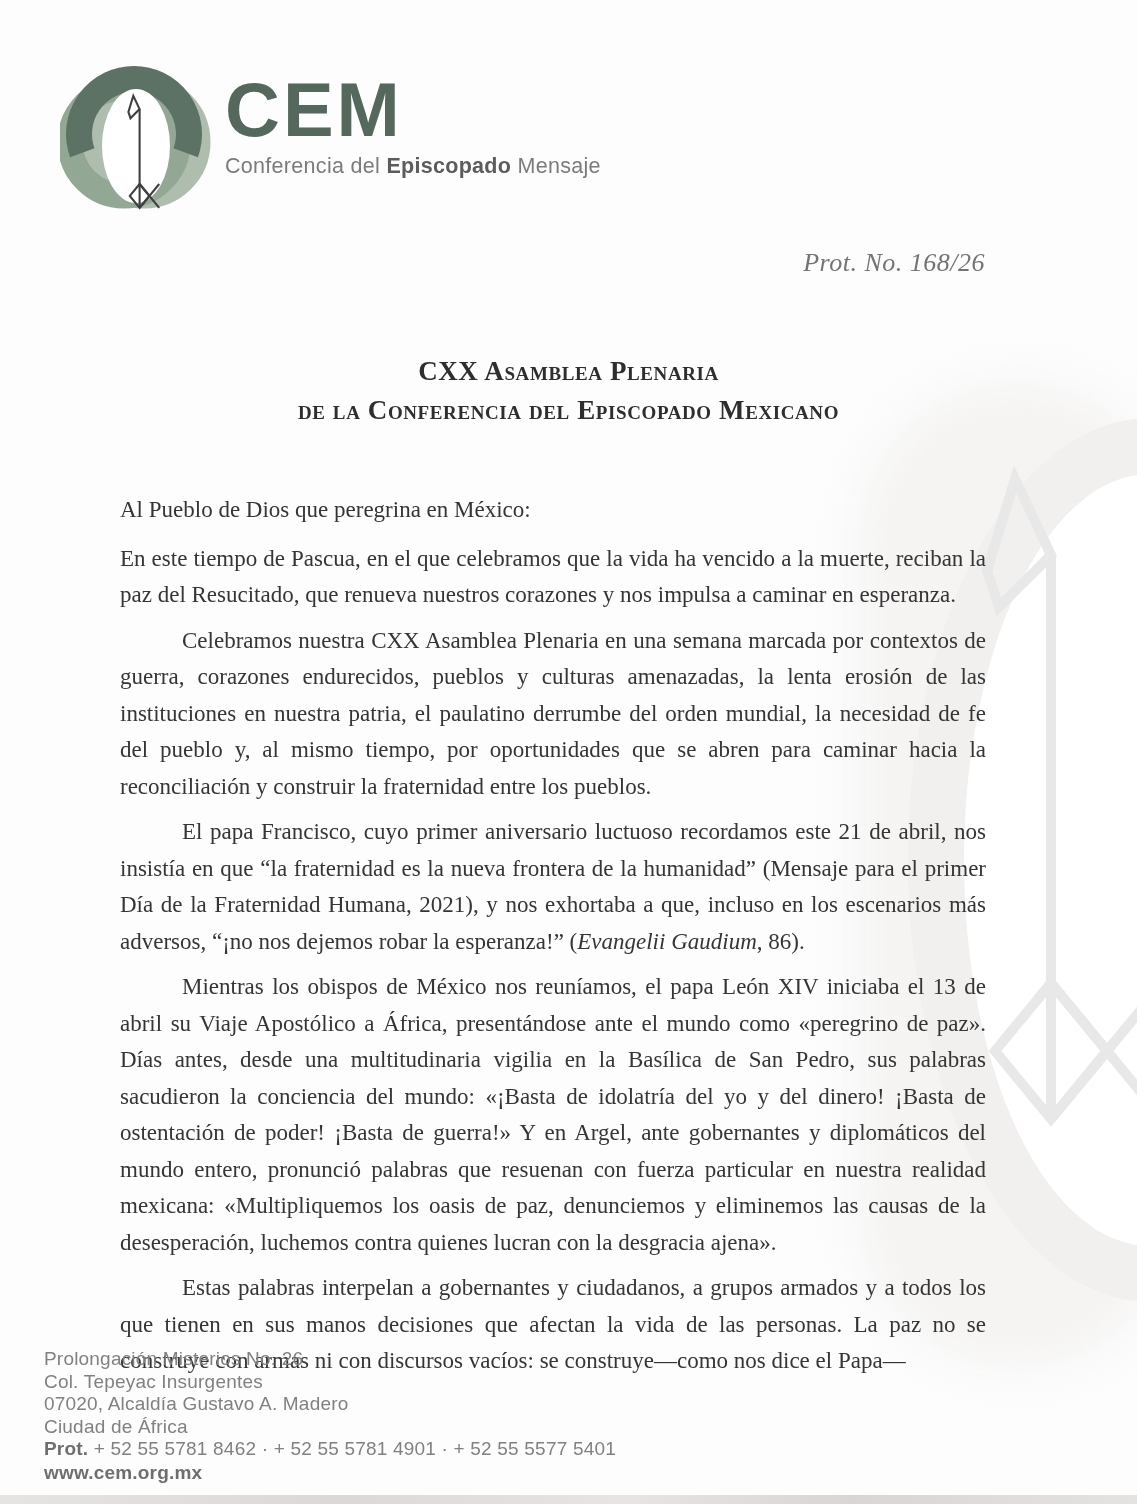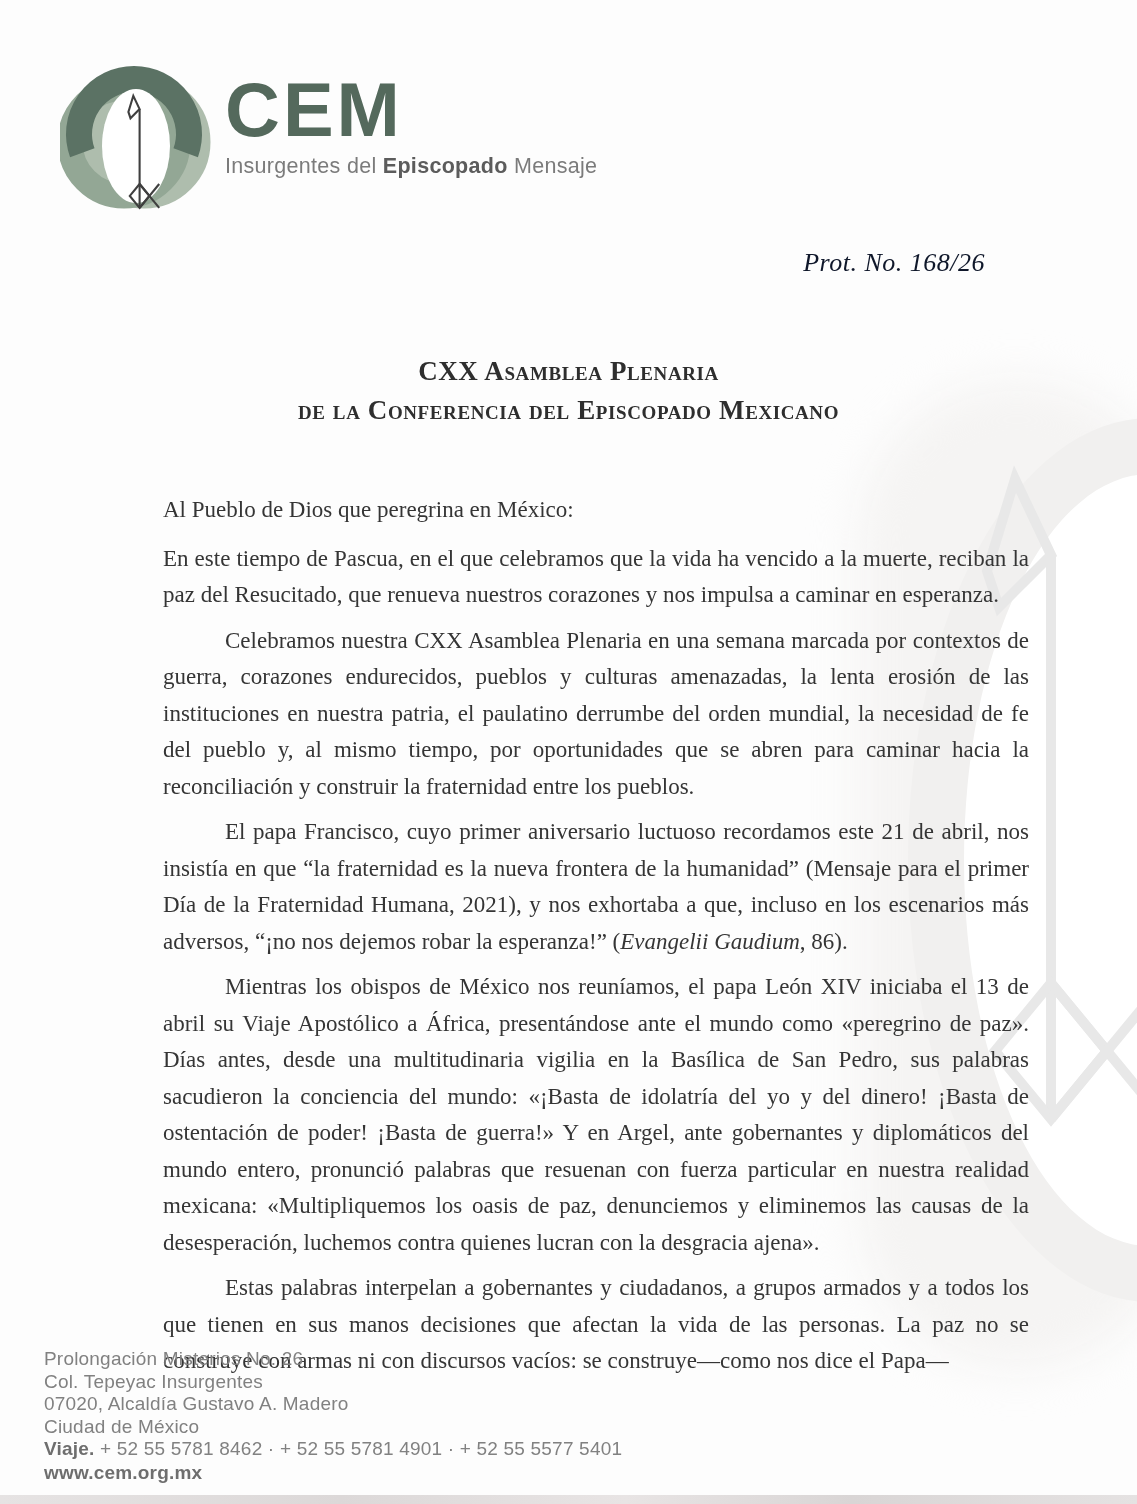--- a/index.html
+++ b/index.html
@@ -33,34 +33,33 @@
   .logo-mark{position:absolute;left:0;top:0;}
   .logo-text{position:absolute;left:165px;top:14px;font-family:"Liberation Sans",sans-serif;}
   .logo-acronym{
     font-size:76px;font-weight:bold;color:#54695c;letter-spacing:3px;line-height:76px;
   }
   .logo-tagline{font-size:21.5px;color:#7b7b7b;margin-top:6px;letter-spacing:0.3px;}
   .logo-tagline b{color:#5c5c5c;}
   
   .prot{
     position:absolute;top:248px;right:152px;
-    font-style:italic;font-size:26px;color:#0f172a;letter-spacing:0.5px;
+    font-style:italic;font-size:26px;color:#737373;letter-spacing:0.5px;
   }
   
   .title{
     position:absolute;top:352px;left:0;width:100%;
     text-align:center;font-weight:bold;font-variant:small-caps;
     font-size:27px;line-height:39px;color:#2e2e2e;letter-spacing:0.6px;
   }
   
   .body-text{
     position:absolute;left:120px;top:492px;width:866px;
     font-size:23px;line-height:36.5px;color:#353535;
     text-align:justify;
-    margin-left:43px;
   }
   .body-text p{margin:0 0 9px 0;}
   .body-text p.indent{text-indent:62px;}
   .body-text p.salutation{margin-bottom:12px;}
   .italic{font-style:italic;}
   
   .footer{
     position:absolute;left:44px;top:1348px;
     font-family:"Liberation Sans",sans-serif;
     font-size:19px;line-height:22.5px;color:#818181;letter-spacing:0.2px;
@@ -102,21 +101,21 @@
         <g transform="translate(53,28) scale(0.7)" fill="none" stroke="#3f3f3f" stroke-width="3">
           <path d="M38,33 L29,14 L22,37 L25,46 Z"></path>
           <path d="M38,33 L38,174"></path>
           <path d="M38,140 L24,157 L38,174 L52,157 Z"></path>
           <path d="M38,140 L66,174"></path>
           <path d="M38,174 L66,140"></path>
         </g>
       </svg>
       <div class="logo-text">
         <div class="logo-acronym">CEM</div>
-        <div class="logo-tagline"><span>Insurgentes del </span><b>Episcopado</b><span> Mensaje</span></div>
+        <div class="logo-tagline"><span>Conferencia del </span><b>Episcopado</b><span> Mensaje</span></div>
       </div>
     </div>
 
     <div class="prot">Prot. No. 168/26</div>
 
     <div class="title">
       <div>CXX Asamblea Plenaria</div>
       <div>de la Conferencia del Episcopado Mexicano</div>
     </div>
 
@@ -126,21 +125,21 @@
       <p class="indent">Celebramos nuestra CXX Asamblea Plenaria en una semana marcada por contextos de guerra, corazones endurecidos, pueblos y culturas amenazadas, la lenta erosión de las instituciones en nuestra patria, el paulatino derrumbe del orden mundial, la necesidad de fe del pueblo y, al mismo tiempo, por oportunidades que se abren para caminar hacia la reconciliación y construir la fraternidad entre los pueblos.</p>
       <p class="indent"><span>El papa Francisco, cuyo primer aniversario luctuoso recordamos este 21 de abril, nos insistía en que “la fraternidad es la nueva frontera de la humanidad” (Mensaje para el primer Día de la Fraternidad Humana, 2021), y nos exhortaba a que, incluso en los escenarios más adversos, “¡no nos dejemos robar la esperanza!” (</span><span class="italic">Evangelii Gaudium</span><span>, 86).</span></p>
       <p class="indent">Mientras los obispos de México nos reuníamos, el papa León XIV iniciaba el 13 de abril su Viaje Apostólico a África, presentándose ante el mundo como «peregrino de paz». Días antes, desde una multitudinaria vigilia en la Basílica de San Pedro, sus palabras sacudieron la conciencia del mundo: «¡Basta de idolatría del yo y del dinero! ¡Basta de ostentación de poder! ¡Basta de guerra!» Y en Argel, ante gobernantes y diplomáticos del mundo entero, pronunció palabras que resuenan con fuerza particular en nuestra realidad mexicana: «Multipliquemos los oasis de paz, denunciemos y eliminemos las causas de la desesperación, luchemos contra quienes lucran con la desgracia ajena».</p>
       <p class="indent">Estas palabras interpelan a gobernantes y ciudadanos, a grupos armados y a todos los que tienen en sus manos decisiones que afectan la vida de las personas. La paz no se construye con armas ni con discursos vacíos: se construye—como nos dice el Papa—</p>
     </div>
 
     <div class="footer">
       <div>Prolongación Misterios No. 26</div>
       <div>Col. Tepeyac Insurgentes</div>
       <div>07020, Alcaldía Gustavo A. Madero</div>
-      <div>Ciudad de México</div>
-      <div><span class="bold">Viaje.</span><span> + 52 55 5781 8462 · + 52 55 5781 4901 · + 52 55 5577 5401</span></div>
+      <div>Ciudad de África</div>
+      <div><span class="bold">Prot.</span><span> + 52 55 5781 8462 · + 52 55 5781 4901 · + 52 55 5577 5401</span></div>
       <div class="site">www.cem.org.mx</div>
     </div>
 
   </div>
 
   <div class="scan-edge"></div>
 </div>
 
 </body></html>

